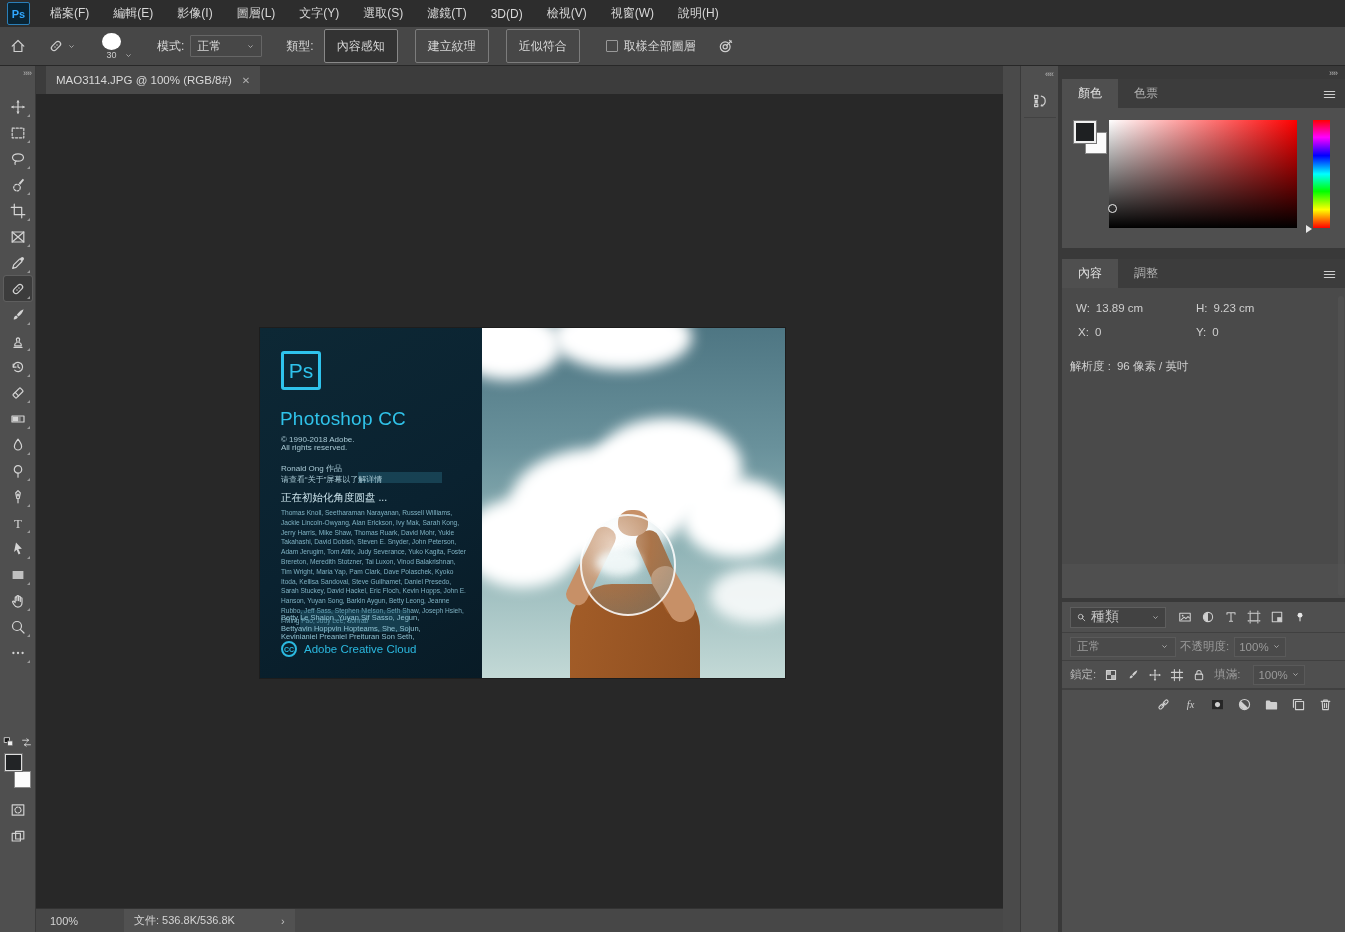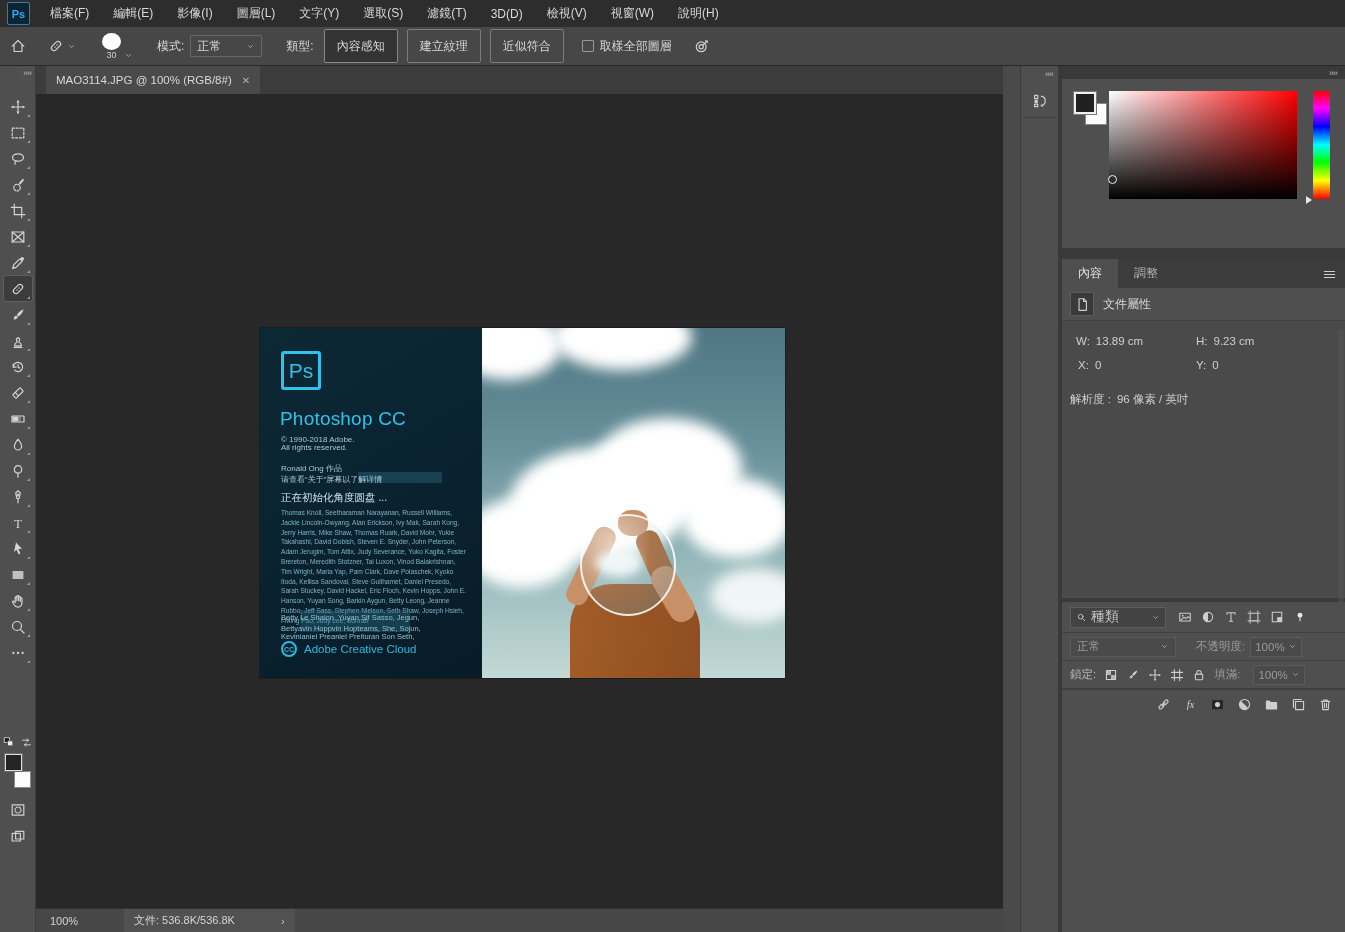--- a/index.html
+++ b/index.html
@@ -28,21 +28,21 @@
   #brush-preview { margin-left:26px; display:flex; align-items:flex-end; }
   #brush-circle-wrap { display:flex; flex-direction:column; align-items:center; line-height:1; }
   #brush-circle { width:19px; height:17px; background:#fff; border-radius:50%; }
   #brush-size { font-size:9px; color:#ccc; margin-top:1px; }
   .chev { margin-left:3px; }
   .opt-label { margin:0 6px 0 24px; }
   .dropdown { height:22px; background:#474747; border:1px solid #666; border-radius:1px;
     display:flex; align-items:center; justify-content:space-between; padding:0 6px; }
   #mode-select { width:72px; }
   .toggle-btn { height:27px; border:1px solid #7c7c7c; padding:16px 12px; display:flex;
-    align-items:center; border-radius:2px; margin-right:0; background:transparent; }
+    align-items:center; border-radius:2px; margin-right:8px; background:transparent; }
   .toggle-btn.active { background:#333; border-color:#888; }
   .toggle-group { display:flex; gap:9px; margin-left:4px; }
   .checkbox { width:12px; height:12px; border:1px solid #999; background:#474747;
     margin:0 6px 0 18px; border-radius:1px; }
 
   
   #toolstrip { left:0; top:66px; width:36px; height:866px; background:#4f4f4f;
     border-right:1px solid #3a3a3a; }
   #toolstrip-expand { position:absolute; top:2px; right:4px; color:#b5b5b5; font-size:9px; letter-spacing:-1px; }
   .tool { position:absolute; left:4px; width:28px; height:25px; display:flex;
@@ -535,20 +535,29 @@
             </svg>
           </span>
       </div>
     </div>
   </div>
 
   <div id="dock" class="abs">
     <div id="dock-expand">»»</div>
 
     <div id="color-panel" class="panel">
+      <div class="tabrow">
+        <div class="ptab active">顏色</div>
+        <div class="ptab">色票</div>
+        <span class="ic panel-menu">
+            <svg width="15" height="15" viewBox="0 0 16 16" fill="none" stroke="currentColor" stroke-width="1.2" stroke-linecap="round" stroke-linejoin="round">
+              <path d="M2.5 4.8h11M2.5 8h11M2.5 11.2h11"></path>
+            </svg>
+          </span>
+      </div>
       <div id="color-content">
         <div id="cp-bg"></div>
         <div id="cp-fg"></div>
         <div id="sat-field">
           <div id="sat-marker"></div>
         </div>
         <div id="hue-strip"></div>
         <div id="hue-arrow"></div>
       </div>
     </div>
@@ -556,29 +565,20 @@
     <div id="content-panel" class="panel">
       <div class="tabrow">
         <div class="ptab active">內容</div>
         <div class="ptab">調整</div>
         <span class="ic panel-menu">
             <svg width="15" height="15" viewBox="0 0 16 16" fill="none" stroke="currentColor" stroke-width="1.2" stroke-linecap="round" stroke-linejoin="round">
               <path d="M2.5 4.8h11M2.5 8h11M2.5 11.2h11"></path>
             </svg>
           </span>
       </div>
-      <div id="props-header">
-        <span id="props-icon" class="ic">
-            <svg width="15" height="15" viewBox="0 0 16 16" fill="none" stroke="currentColor" stroke-width="1.2" stroke-linecap="round" stroke-linejoin="round">
-              <path d="M4.3 1.8h4.9l3 3v9.4H4.3Z"></path>
-              <path d="M9.2 1.8v3h3"></path>
-            </svg>
-          </span>
-        <span>文件屬性</span>
-      </div>
       <div id="props-body">
         <div class="prop-row" style="left:14px; top:14px;">
           <span>W:</span>
           <span>13.89 cm</span>
         </div>
         <div class="prop-row" style="left:134px; top:14px;">
           <span>H:</span>
           <span>9.23 cm</span>
         </div>
         <div class="prop-row" style="left:16px; top:38px;">
@@ -654,21 +654,21 @@
       </div>
       <div id="blend-row">
         <div id="blend-select">
           <span>正常</span>
           <span class="ic">
               <svg width="9" height="9" viewBox="0 0 16 16" fill="none" stroke="currentColor" stroke-width="1.2" stroke-linecap="round" stroke-linejoin="round">
                 <path d="M4.8 6.6 8 9.8l3.2-3.2"></path>
               </svg>
             </span>
         </div>
-        <span style="margin-left:20px;">不透明度:</span>
+        <span style="margin-left:4px;">不透明度:</span>
         <div id="opacity-box">
           <span>100%</span>
           <span class="ic">
               <svg width="9" height="9" viewBox="0 0 16 16" fill="none" stroke="currentColor" stroke-width="1.2" stroke-linecap="round" stroke-linejoin="round">
                 <path d="M4.8 6.6 8 9.8l3.2-3.2"></path>
               </svg>
             </span>
         </div>
       </div>
       <div id="lock-row">

